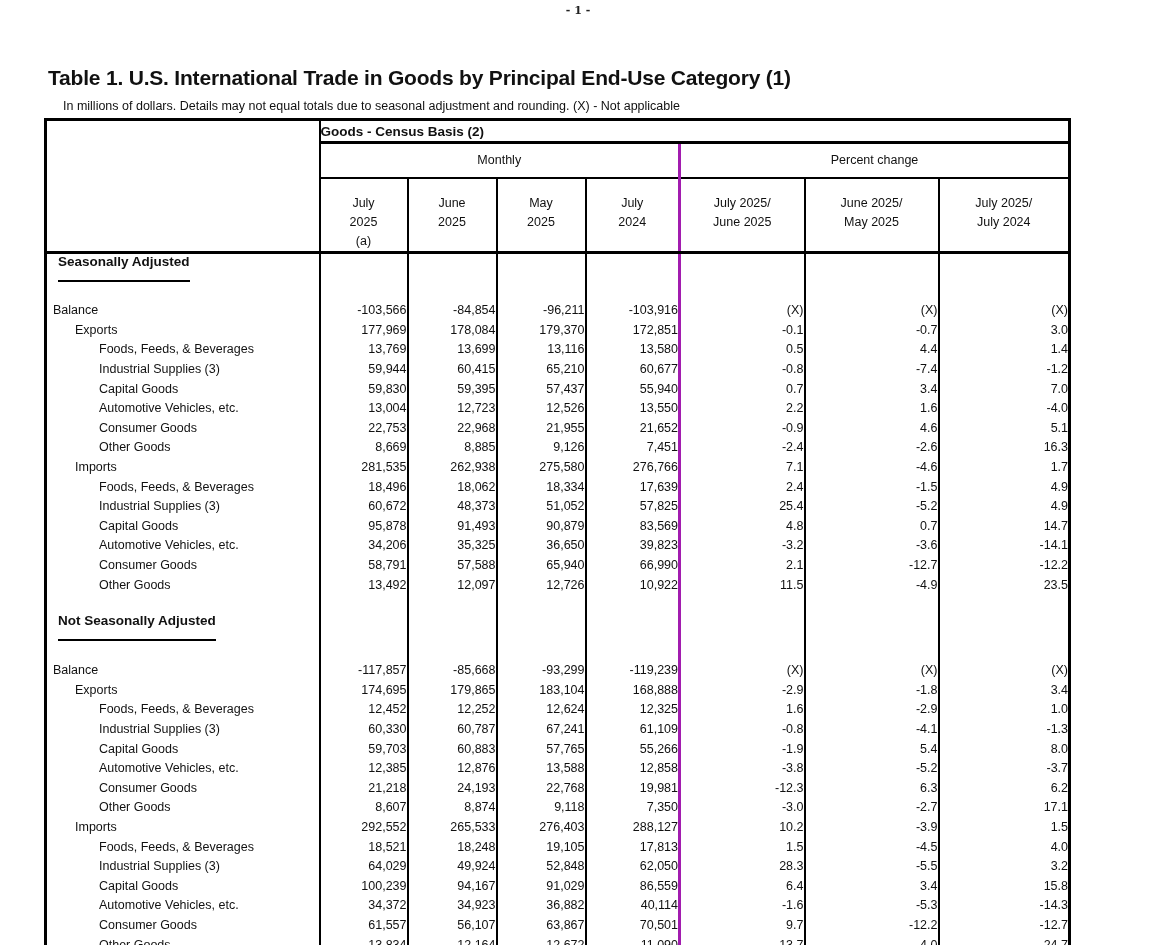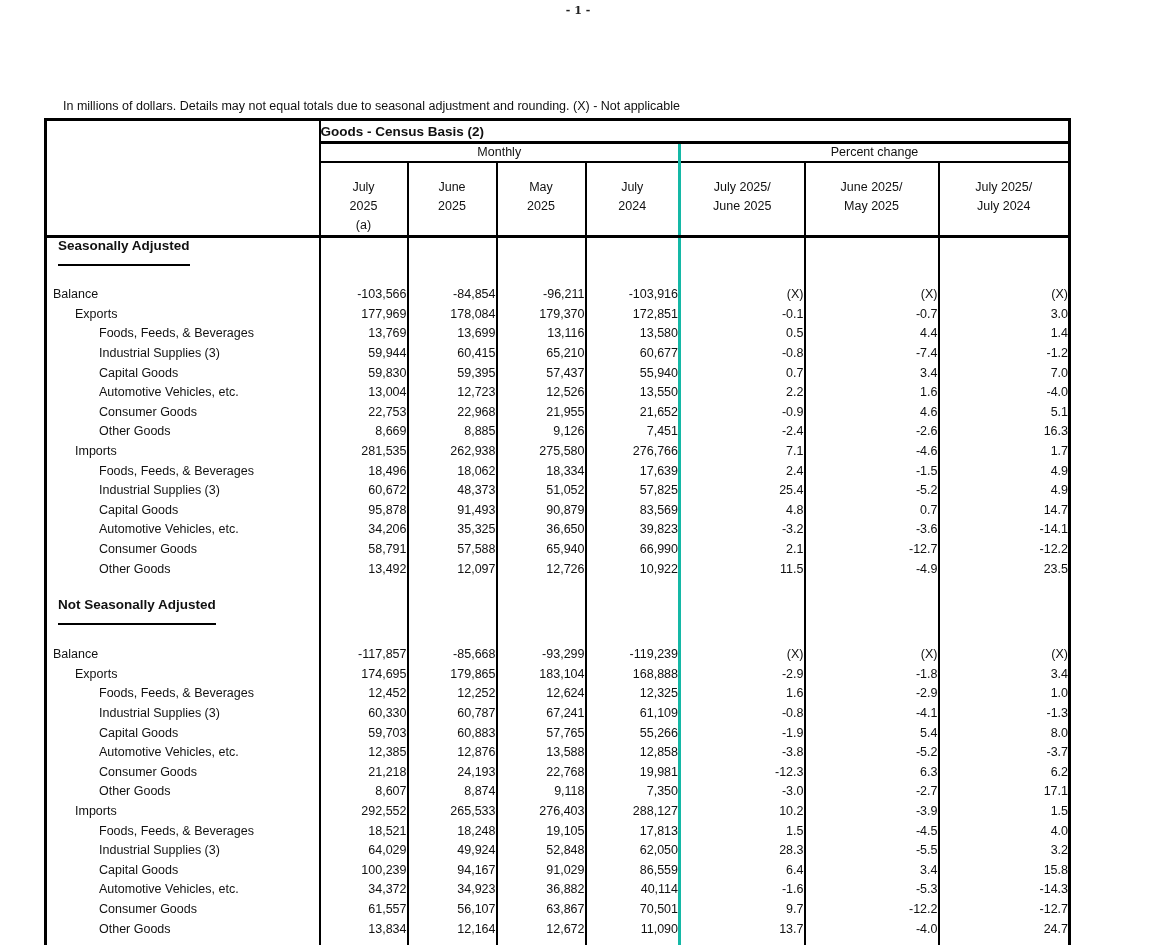--- a/index.html
+++ b/index.html
@@ -51,35 +51,35 @@
     table-layout: fixed;
     font-size: 12.5px;
     color: #111;
   }
   table.trade, table.trade td { box-sizing: border-box; }
   table.trade { border: 3px solid #000; }
   table.trade td { padding: 0; vertical-align: middle; }
 
   
   td.v { border-left: 2px solid #000; }
-  td.sep { border-left: 3px solid #14b8a6; }
+  td.sep { border-left: 3px solid #a21caf; }
 
   
   tr.h1 td.group {
     border-bottom: 3px solid #000;
     text-align: left;
     font-weight: bold;
     font-size: 13.5px;
     height: 23px;
   }
   tr.h2 td {
     border-bottom: 2px solid #000;
     text-align: center;
     font-size: 12.5px;
-    height: 19px;
+    height: 35px;
   }
   td.corner { border-bottom: 3px solid #000; }
   tr.h3 td {
     border-bottom: 3px solid #000;
     text-align: center;
     vertical-align: top;
     white-space: pre-line;
     line-height: 19px;
     padding-top: 15px;
     height: 58px;
@@ -113,20 +113,21 @@
     margin-top: 39px;
   }
 </style>
 </head>
 <body>
 
 <div class="page">
 
   <div class="page-number">- 1 -</div>
 
+  <div class="doc-title">Table 1. U.S. International Trade in Goods by Principal End-Use Category (1)</div>
 
   <div class="doc-subtitle">In millions of dollars. Details may not equal totals due to seasonal adjustment and rounding. (X) - Not applicable</div>
 
   <table class="trade">
     <colgroup>
       <col style="width:274px">
       <col style="width:88px">
       <col style="width:89px">
       <col style="width:89px">
       <col style="width:94px">

